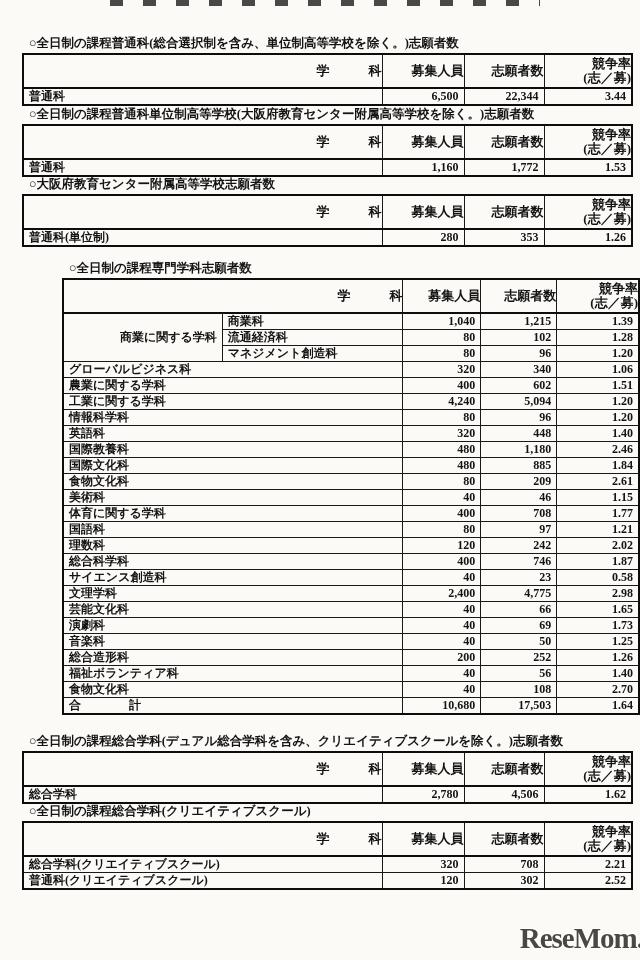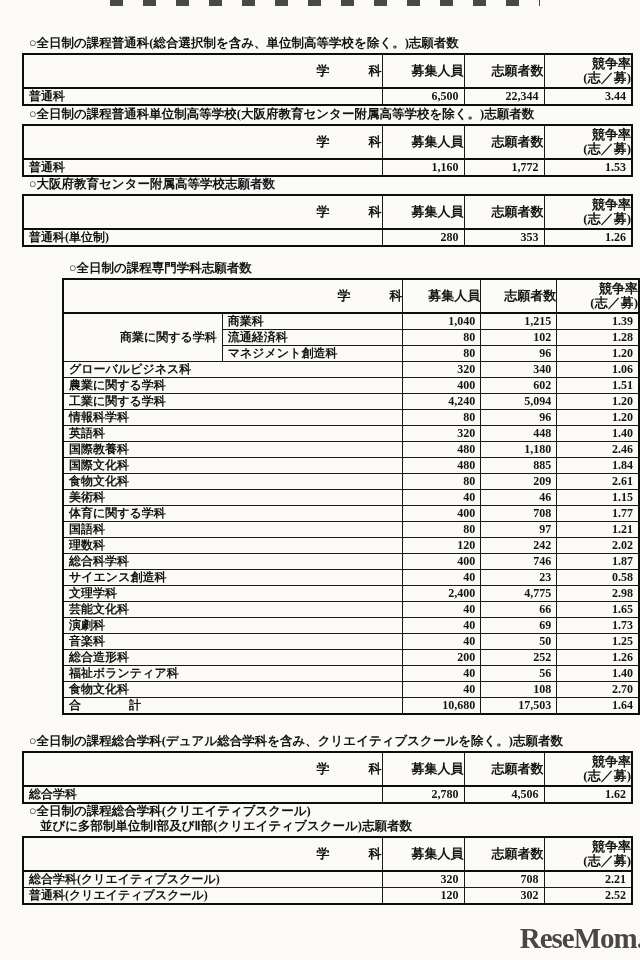--- a/index.html
+++ b/index.html
@@ -361,21 +361,20 @@
               <td class="num">2,780</td>
               <td class="num">4,506</td>
               <td class="num">1.62</td>
             </tr>
           </tbody>
         </table>
       </div>
       <div class="section m6">
         <div class="title">
           <div class="line1">○全日制の課程総合学科(クリエイティブスクール)</div>
-          <div class="line2">並びに多部制単位制Ⅰ部及びⅡ部(クリエイティブスクール)志願者数</div>
         </div>
         <table>
           <colgroup>
             <col style="width:359px">
             <col style="width:82px">
             <col style="width:80px">
             <col style="width:88px">
           </colgroup>
           <thead>
             <tr>

